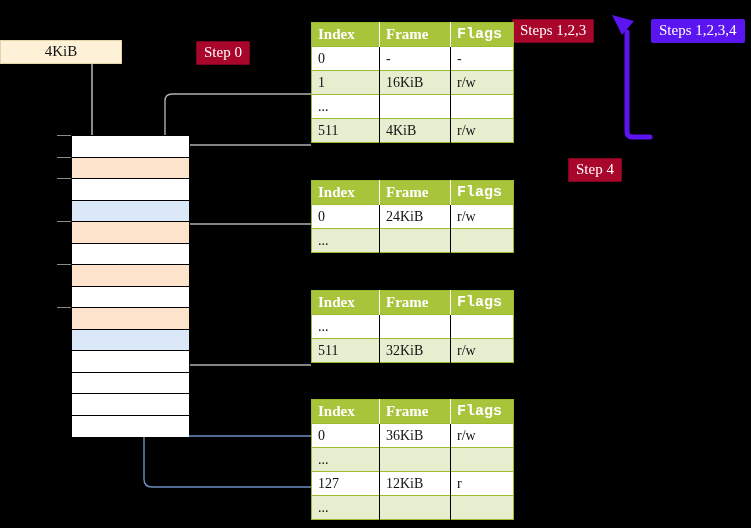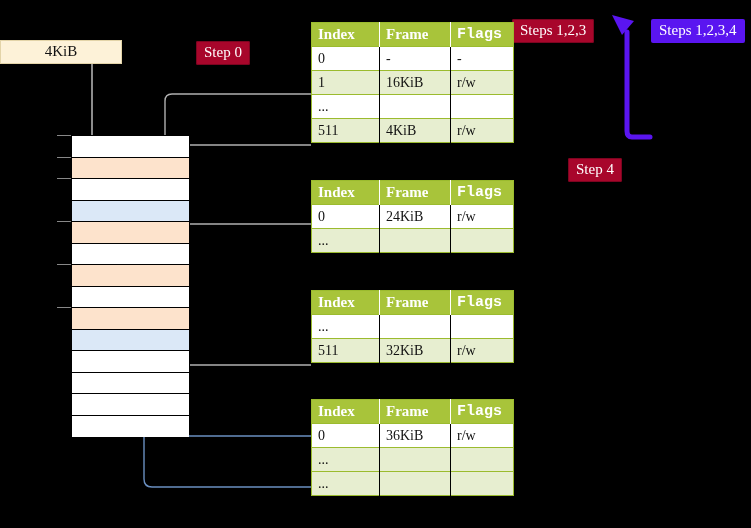--- a/index.html
+++ b/index.html
@@ -195,20 +195,25 @@
           <tr>
             <td class="col-i">0</td>
             <td class="col-f">36KiB</td>
             <td class="col-g">r/w</td>
           </tr>
           <tr class="alt">
             <td class="col-i">...</td>
             <td class="col-f"></td>
             <td class="col-g"></td>
           </tr>
+          <tr>
+            <td class="col-i">127</td>
+            <td class="col-f">12KiB</td>
+            <td class="col-g">r</td>
+          </tr>
           <tr class="alt">
             <td class="col-i">...</td>
             <td class="col-f"></td>
             <td class="col-g"></td>
           </tr>
         </tbody>
       </table>
     </div>
 
 </div>

